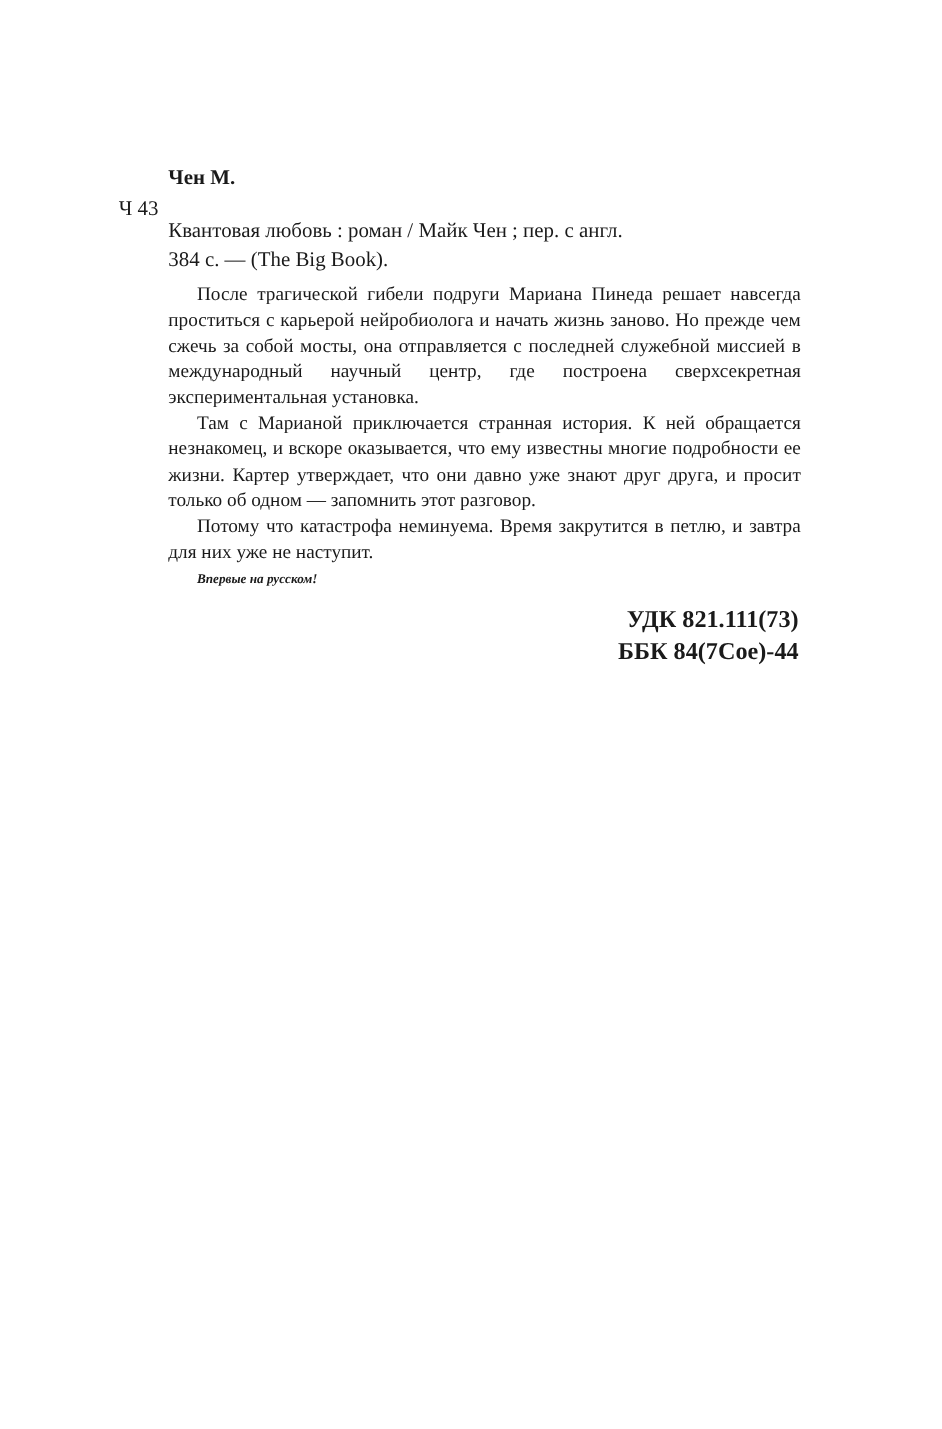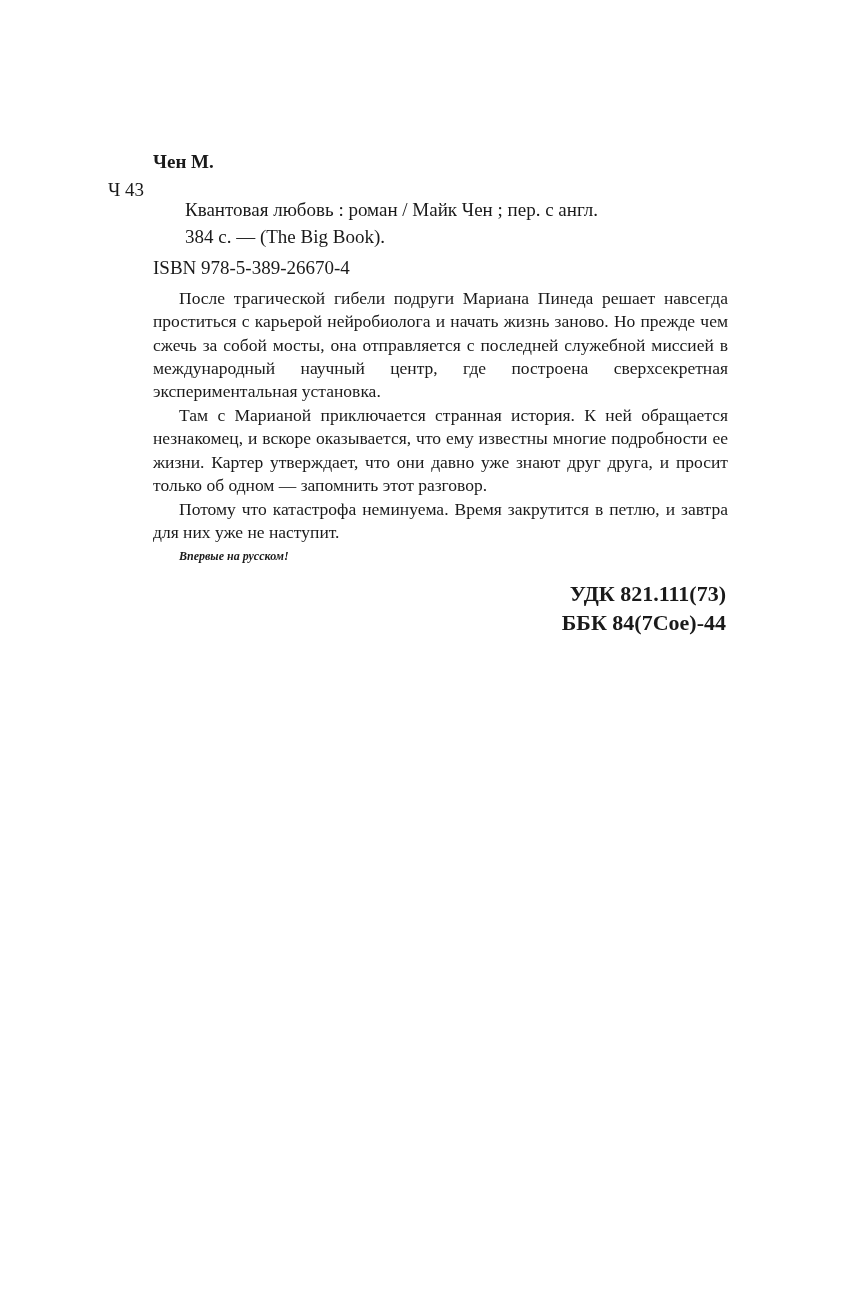--- a/index.html
+++ b/index.html
@@ -25,21 +25,20 @@
   .author-line {
     font-weight: bold;
     font-size: 19px;
     line-height: 1.25;
     margin-left: 45px;
   }
   .cip-row {
     display: flex;
     align-items: flex-start;
     margin-top: 3px;
-    gap: 32px;
   }
   .cip-code {
     width: 45px;
     flex: 0 0 45px;
     font-size: 19px;
     line-height: 1.42;
     white-space: nowrap;
   }
   .cip-body {
     flex: 1 1 auto;
@@ -100,21 +99,20 @@
     <div class="author-line">Чен М.</div>
 
     <div class="cip-row">
       <div class="cip-code">Ч 43</div>
       <div class="cip-body">
         <span class="desc-line">Квантовая любовь : роман / Майк Чен ; пер. с англ.</span>
         <span class="desc-line">384 с. — (The Big Book).</span>
       </div>
     </div>
 
-    <div class="isbn">ISBN 978-5-389-26670-4</div>
 
     <div class="annotation">
       <p>После трагической гибели подруги Мариана Пинеда решает навсегда проститься с карьерой нейробиолога и начать жизнь заново. Но прежде чем сжечь за собой мосты, она отправляется с последней служебной миссией в международный научный центр, где построена сверхсекретная экспериментальная установка.</p>
       <p>Там с Марианой приключается странная история. К ней обращается незнакомец, и вскоре оказывается, что ему известны многие подробности ее жизни. Картер утверждает, что они давно уже знают друг друга, и просит только об одном — запомнить этот разговор.</p>
       <p>Потому что катастрофа неминуема. Время закрутится в петлю, и завтра для них уже не наступит.</p>
     </div>
 
     <div class="highlight">Впервые на русском!</div>
 
     <div class="classifiers">

